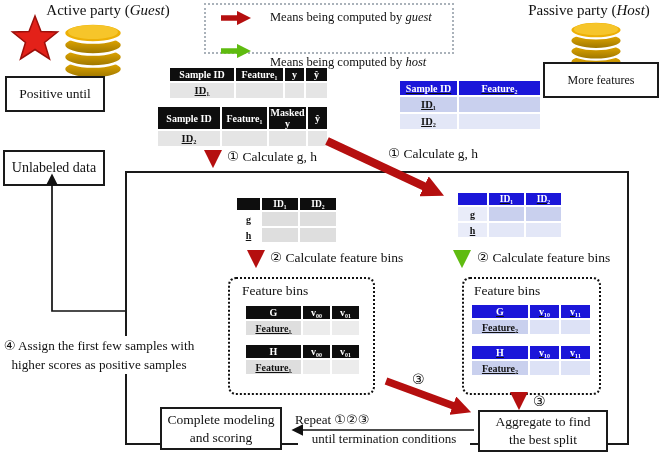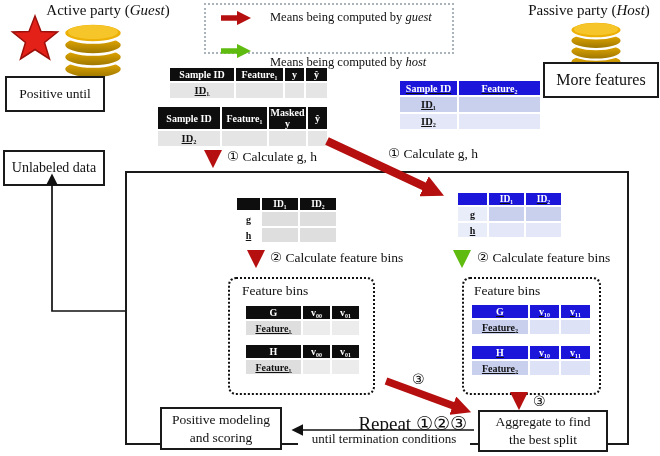--- a/index.html
+++ b/index.html
@@ -82,21 +82,21 @@
   <div class="txt" style="left:518px;top:2px;width:142px;text-align:center;font-size:15px;"><span>Passive party (</span><em>Host</em><span>)</span></div>
 
   <svg class="abs" style="left:565px;top:20px;z-index:2;" width="62" height="52" viewBox="0 0 70 58">
     <ellipse cx="35" cy="47" rx="29" ry="9.5" fill="url(#goldA)" stroke="#fff" stroke-width="2.5"></ellipse>
     <ellipse cx="35" cy="35" rx="29" ry="9.5" fill="url(#goldA)" stroke="#fff" stroke-width="2.5"></ellipse>
     <ellipse cx="35" cy="23" rx="29" ry="9.5" fill="url(#goldA)" stroke="#fff" stroke-width="2.5"></ellipse>
     <ellipse cx="35" cy="11" rx="29" ry="9.5" fill="#edb006" stroke="#fff" stroke-width="2.5"></ellipse>
     <ellipse cx="35" cy="10" rx="25" ry="7" fill="#f6c52a"></ellipse>
   </svg>
 
-  <div class="obox" style="left:543px;top:62px;width:112px;height:32px;font-size:16px;">
+  <div class="obox" style="left:543px;top:62px;width:112px;height:32px;font-size:12px;">
       <span>More features</span>
     </div>
 
   <table class="tbl dark data-gray" style="left:168px;top:66px;">
     <tbody>
         <tr>
       <th style="width:64px;height:13px;font-size:10px;">Sample ID</th>
       <th style="width:47px;font-size:10px;">Feature₁</th>
       <th style="width:19px;font-size:10px;">y</th>
       <th style="width:21px;font-size:10px;">ŷ</th>
@@ -257,27 +257,31 @@
     </table>
 
   <div class="txt" style="left:412px;top:371px;font-size:14px;z-index:2;">③</div>
   <div class="txt" style="left:533px;top:393px;font-size:14px;z-index:2;">③</div>
 
   <div class="obox" style="left:478px;top:410px;width:126px;height:38px;font-size:13.5px;line-height:18px;">
     <span>Aggregate to find</span>
     <span>the best split</span>
   </div>
   <div class="obox" style="left:160px;top:407px;width:118px;height:39px;font-size:13.5px;line-height:18px;">
-    <span>Positive modeling</span>
+    <span>Complete modeling</span>
     <span>and scoring</span>
   </div>
 
-  <div class="txt" style="left:295px;top:412px;width:172px;text-align:right;font-size:19px;z-index:3;">Repeat ①②③</div>
+  <div class="txt" style="left:295px;top:412px;width:172px;text-align:left;font-size:13px;z-index:3;">Repeat ①②③</div>
   <div class="txt whitebg" style="left:298px;top:431px;width:172px;text-align:center;font-size:13px;">until termination conditions</div>
 
+  <div class="txt whitebg" style="left:0px;top:336px;width:198px;white-space:normal;text-align:center;font-size:13.2px;line-height:19px;">
+    <span>④ Assign the first few samples with</span><br>
+    <span>higher scores as positive samples</span>
+  </div>
 
   <svg class="overlay" width="660" height="456" viewBox="0 0 660 456">
     <defs>
       <marker id="ah-red" viewBox="0 0 10 10" refX="5" refY="5" markerWidth="2.6" markerHeight="2.6" orient="auto" markerUnits="strokeWidth">
           <path d="M0 0 L10 5 L0 10 z" fill="#b50f0f"></path>
         </marker>
       <marker id="ah-green" viewBox="0 0 10 10" refX="5" refY="5" markerWidth="2.6" markerHeight="2.6" orient="auto" markerUnits="strokeWidth">
           <path d="M0 0 L10 5 L0 10 z" fill="#5fbb10"></path>
         </marker>
       <marker id="ah-black" viewBox="0 0 10 10" refX="7" refY="5" markerWidth="7" markerHeight="7" orient="auto" markerUnits="strokeWidth">

